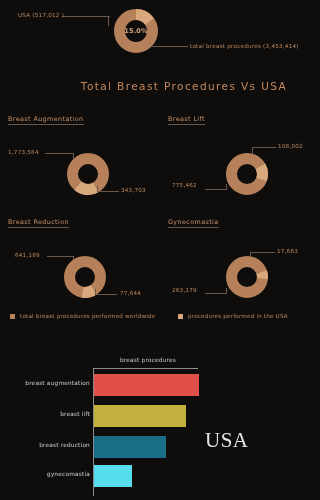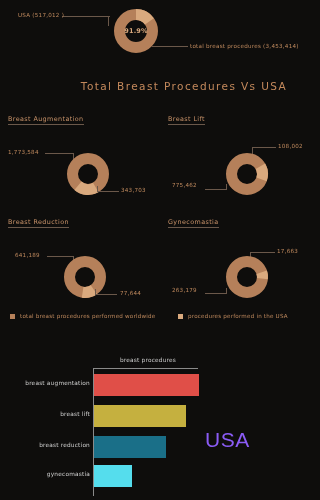--- a/index.html
+++ b/index.html
@@ -47,42 +47,42 @@
   .bars{position:absolute;left:0;top:352px;width:320px;height:148px;}
   .bc-title{position:absolute;left:93px;top:5px;width:110px;text-align:center;
     font-size:5.8px;color:#cdcdcd;letter-spacing:.2px;}
   .axis-x{position:absolute;left:93px;top:16px;width:105px;height:1px;background:#8a8a8a;}
   .axis-y{position:absolute;left:93px;top:16px;width:1px;height:128px;background:#8a8a8a;}
   .barrow{position:absolute;left:0;width:320px;height:22px;}
   .bar{position:absolute;left:94px;height:22px;}
   .bar-lbl{position:absolute;right:230px;top:6px;font-size:5.8px;color:#cfcfcf;
     letter-spacing:.2px;white-space:nowrap;text-align:right;}
   .usa{
-    position:absolute;left:205px;top:76px;font-size:21px;color:#8b5cf6;
-    letter-spacing:.5px;font-family:Liberation Sans, sans-serif;
+    position:absolute;left:205px;top:76px;font-size:21px;color:#e5e5e5;
+    letter-spacing:.5px;font-family:Liberation Serif, serif;
   }
 </style>
 </head>
 <body>
 
 <div class="wrap">
 
   <div class="lead" style="left:62px;top:16px;width:48px;"></div>
   <div class="lead" style="left:108px;top:16px;width:1px;height:10px;"></div>
   <div class="lbl" style="left:18px;top:12px;">USA (517,012 )</div>
 
   <div class="lead" style="left:152px;top:46px;width:36px;"></div>
   <div class="lbl" style="left:190px;top:43px;">total breast procedures (3,453,414)</div>
 
   <div class="top-donut">
     <svg class="donut-svg" width="46" height="46" viewBox="0 0 46 46">
       <circle cx="23" cy="23" r="16.5" fill="none" stroke="#b5805a" stroke-width="11"></circle>
       <circle cx="23" cy="23" r="16.5" fill="none" stroke="#d9a97e" stroke-width="11" stroke-dasharray="15.55 88.1" transform="rotate(-90 23 23)"></circle>
     </svg>
-    <div class="donut-center">91.9%</div>
+    <div class="donut-center">15.0%</div>
   </div>
 
   <div class="main-title">Total Breast Procedures  Vs USA</div>
 
   <div class="sec-title" style="left:8px;top:115px;">Breast Augmentation </div>
   <div class="lbl" style="left:8px;top:149px;">1,773,584</div>
   <div class="lead" style="left:45px;top:153px;width:28px;"></div>
   <div class="lead-v" style="left:73px;top:153px;height:8px;"></div>
   <div class="q-donut" style="left:66px;top:152px;">
     <svg width="44" height="44" viewBox="0 0 44 44">

